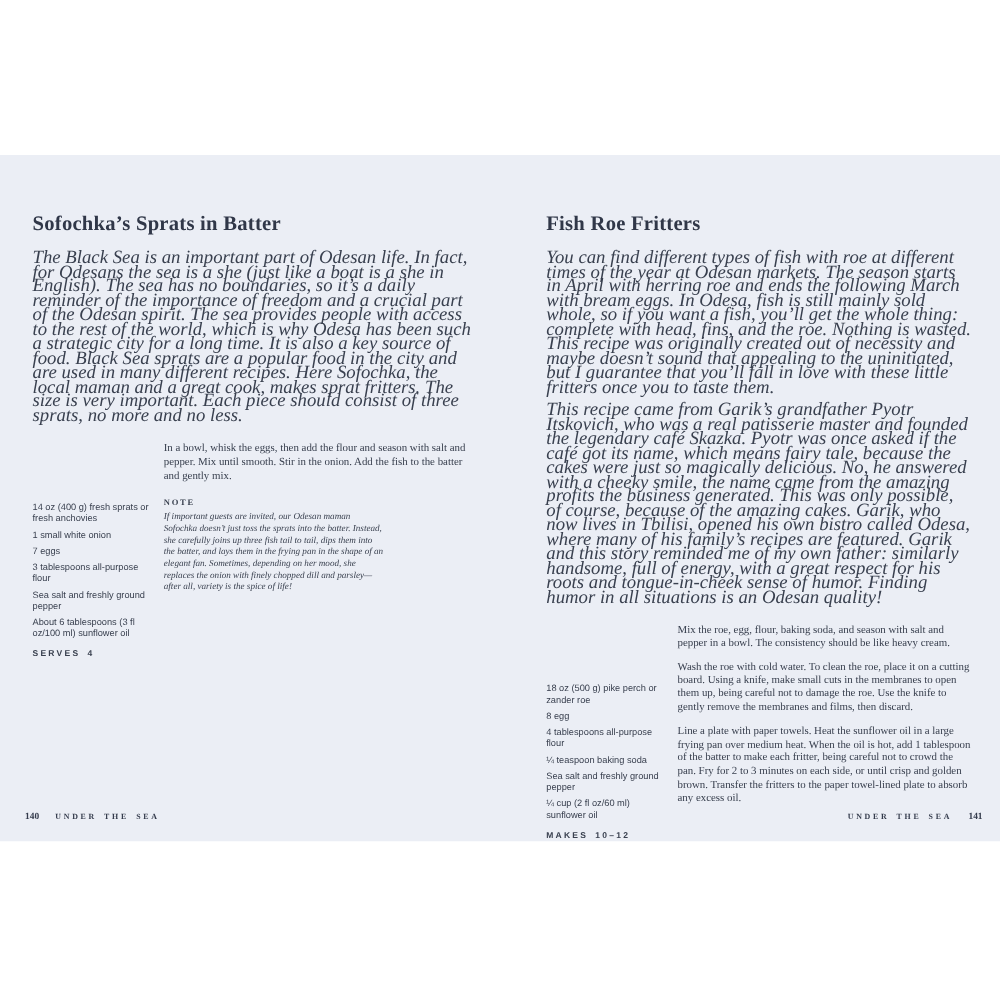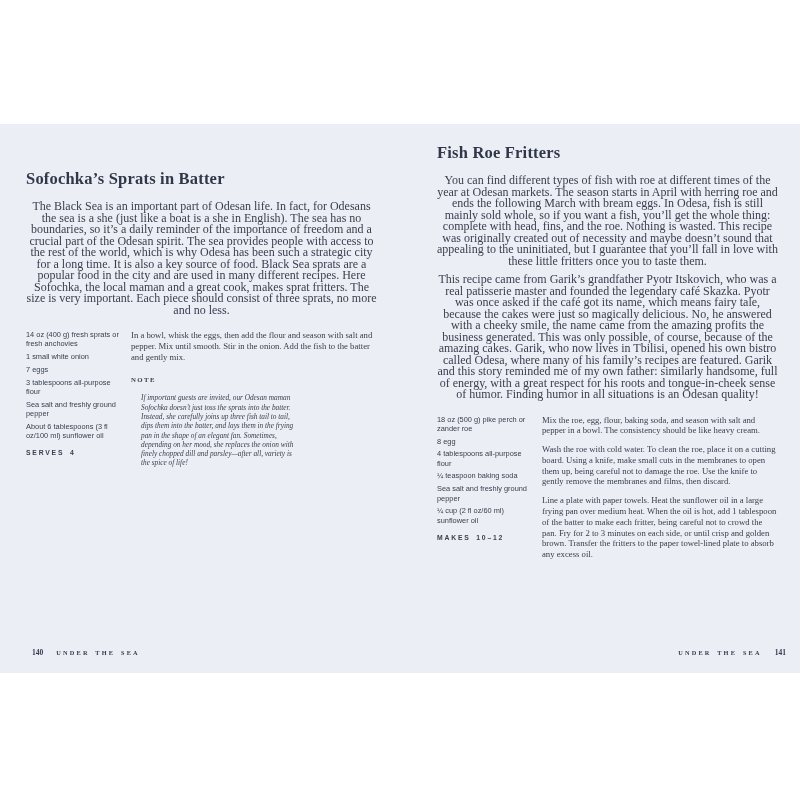--- a/index.html
+++ b/index.html
@@ -20,40 +20,41 @@
     background: #ebeef5;
     display: flex;
     overflow: hidden;
   }
   .page {
     width: 400px;
     box-sizing: border-box;
     position: relative;
   }
   .page-left  { padding: 46px 23px 0 26px; }
-  .page-right { padding: 20px 22px 0 37px; }
+  .page-right { padding: 46px 22px 0 37px; }
 
   h1.recipe-title {
     margin: 0 0 13px 0;
     font-size: 16.5px;
     line-height: 18px;
     font-weight: 600;
     letter-spacing: 0.2px;
     color: #303748;
   }
   p.intro {
     margin: 0 0 7px 0;
-    font-size: 12px;
+    font-size: 15px;
     line-height: 11.5px;
-    text-align: center;
+    text-align: left;
+    font-style: italic;
   }
   .intro-block { margin-bottom: 14px; }
 
   .cols { display: flex; gap: 9px; }
-  .ing-col { width: 96px; flex: none; }
+  .ing-col { width: 96px; flex: none; margin-top: 48px; }
   .steps-col { flex: 1; }
 
   p.ing {
     margin: 0 0 3.5px 0;
     font-family: "Liberation Sans", sans-serif;
     font-size: 7.4px;
     line-height: 9.3px;
   }
   p.yield {
     margin: 9px 0 0 0;
@@ -69,34 +70,34 @@
     line-height: 10.8px;
   }
   .note-block { margin-top: 14px; width: 176px; }
   p.note-label {
     margin: 0 0 2px 0;
     font-size: 6.8px;
     font-weight: bold;
     letter-spacing: 1.4px;
   }
   p.note-text {
-    margin: 10px;
+    margin: 0;
     font-size: 7.3px;
     line-height: 9.3px;
     font-style: italic;
   }
 
   .footer {
     position: absolute;
     bottom: 16px;
     display: flex;
     align-items: baseline;
     gap: 13px;
   }
-  .footer-left  { left: 32px; }
+  .footer-left  { left: 20px; }
   .footer-right { right: 14px; text-align: center; }
   .pagenum {
     font-size: 7.5px;
     font-weight: bold;
     color: #343b4c;
   }
   .runhead {
     font-size: 6.3px;
     font-weight: 600;
     letter-spacing: 2.2px;

